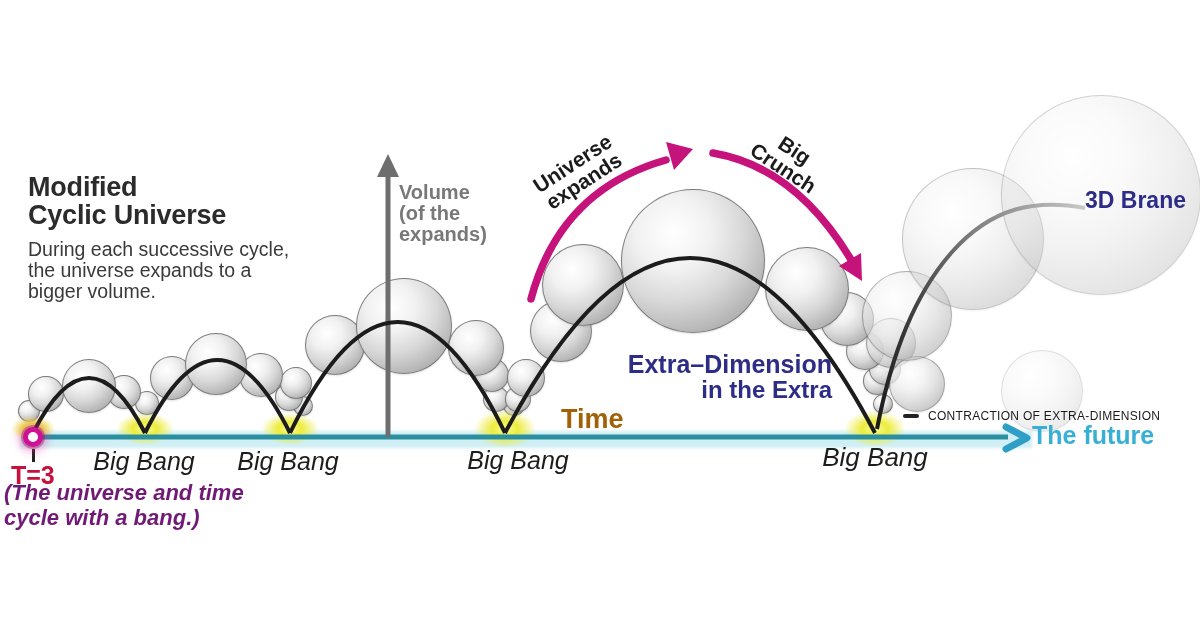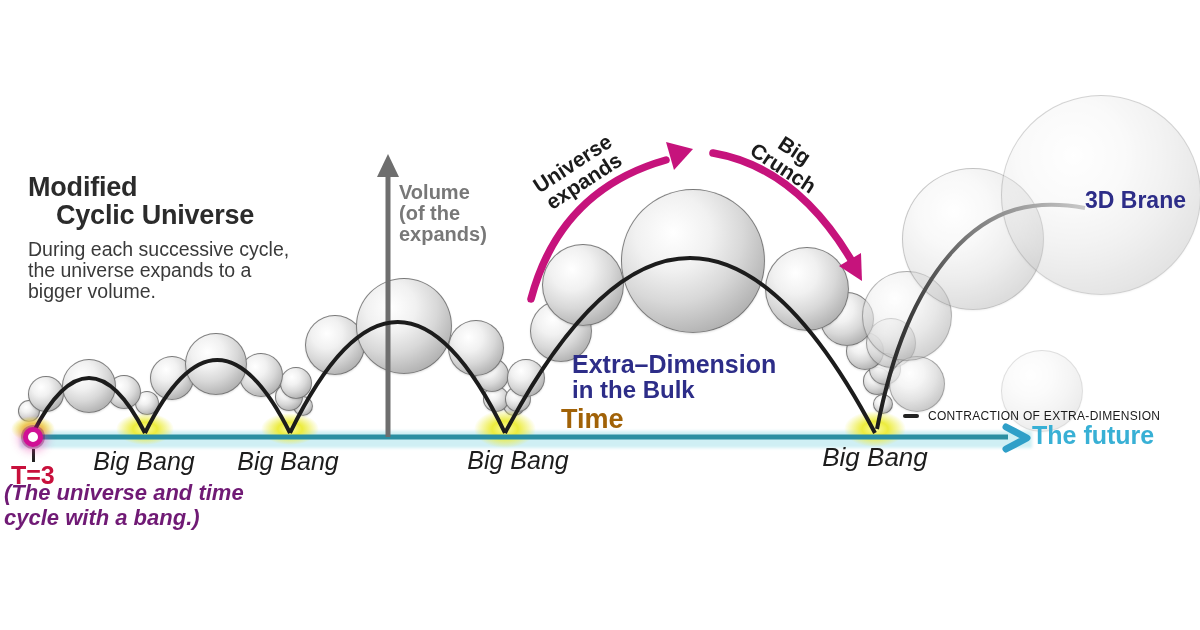--- a/index.html
+++ b/index.html
@@ -2,30 +2,30 @@
 <html><head>
 <meta charset="utf-8">
 <style>
   html,body{margin:0;padding:0;background:#fff;}
   #stage{position:relative;width:1200px;height:630px;background:#ffffff;overflow:hidden;
          font-family:"Liberation Sans","DejaVu Sans",sans-serif;}
   .t{position:absolute;white-space:nowrap;}
   .layer{position:absolute;inset:0;}
   
   .title1{left:28px;top:172px;font-size:27px;font-weight:700;color:#2b2b2b;letter-spacing:-0.2px;text-align:right;}
-  .title2{left:28px;top:200px;font-size:27px;font-weight:700;color:#2b2b2b;letter-spacing:-0.2px;margin-left:28px;}
+  .title2{left:28px;top:200px;font-size:27px;font-weight:700;color:#2b2b2b;letter-spacing:-0.2px;}
   .subtitle{left:28px;top:239px;font-size:19.5px;line-height:21px;color:#3a3a3a;font-weight:400;}
   .volume{left:399px;top:182px;font-size:20px;line-height:21px;font-weight:700;color:#787878;}
   .expands{left:578px;top:172px;font-size:21px;line-height:21px;font-weight:700;color:#1b1b1b;
            text-align:center;transform:translate(-50%,-50%) rotate(-33deg);}
   .crunch{left:789px;top:159px;font-size:21px;line-height:21px;font-weight:700;color:#1b1b1b;
           text-align:center;transform:translate(-50%,-50%) rotate(33deg);}
   .apparent{left:817px;top:138px;font-size:23px;font-weight:700;color:#2d2d88;}
   .brane{left:1085px;top:187px;font-size:23px;font-weight:700;color:#2d2d88;}
-  .extradim{left:572px;top:351px;width:260px;text-align:left;font-size:25px;line-height:26px;
+  .extradim{left:572px;top:351px;width:260px;text-align:right;font-size:25px;line-height:26px;
             font-weight:700;color:#2d2d88;}
   .extradim .l2{font-size:24px;}
   .timelab{left:561px;top:404px;font-size:27px;font-weight:700;color:#a16207;}
   .futurelab{left:1032px;top:421px;font-size:25px;font-weight:700;color:#38b0d5;}
   .contraction{left:928px;top:409px;font-size:12px;font-weight:400;letter-spacing:0.3px;color:#1a1a1a;}
   .dash{position:absolute;left:903px;top:414px;width:16px;height:4px;background:#222;border-radius:2px;}
   .t0{left:11px;top:461px;font-size:25px;font-weight:700;color:#c8103c;}
   .caption{left:4px;top:480px;font-size:22px;line-height:25px;font-weight:700;font-style:italic;color:#701a75;}
   .bigbang{position:absolute;transform:translateX(-50%);font-style:italic;font-weight:400;color:#1d1d1d;}
   
@@ -138,21 +138,21 @@
 
   <div class="t crunch">
     <div>Big</div>
     <div>Crunch</div>
   </div>
 
   <div class="t brane">3D Brane</div>
 
   <div class="t extradim">
     <div>Extra–Dimension</div>
-    <div class="l2">in the Bulk</div>
+    <div class="l2">in the Extra</div>
   </div>
 
   <div class="t timelab">Time</div>
   <div class="t futurelab">The future</div>
   <div class="dash"></div>
   <div class="t contraction">CONTRACTION OF EXTRA-DIMENSION</div>
 
   <div class="t t0">T=3</div>
   <div class="t caption">
     <div>(The universe and time</div>

